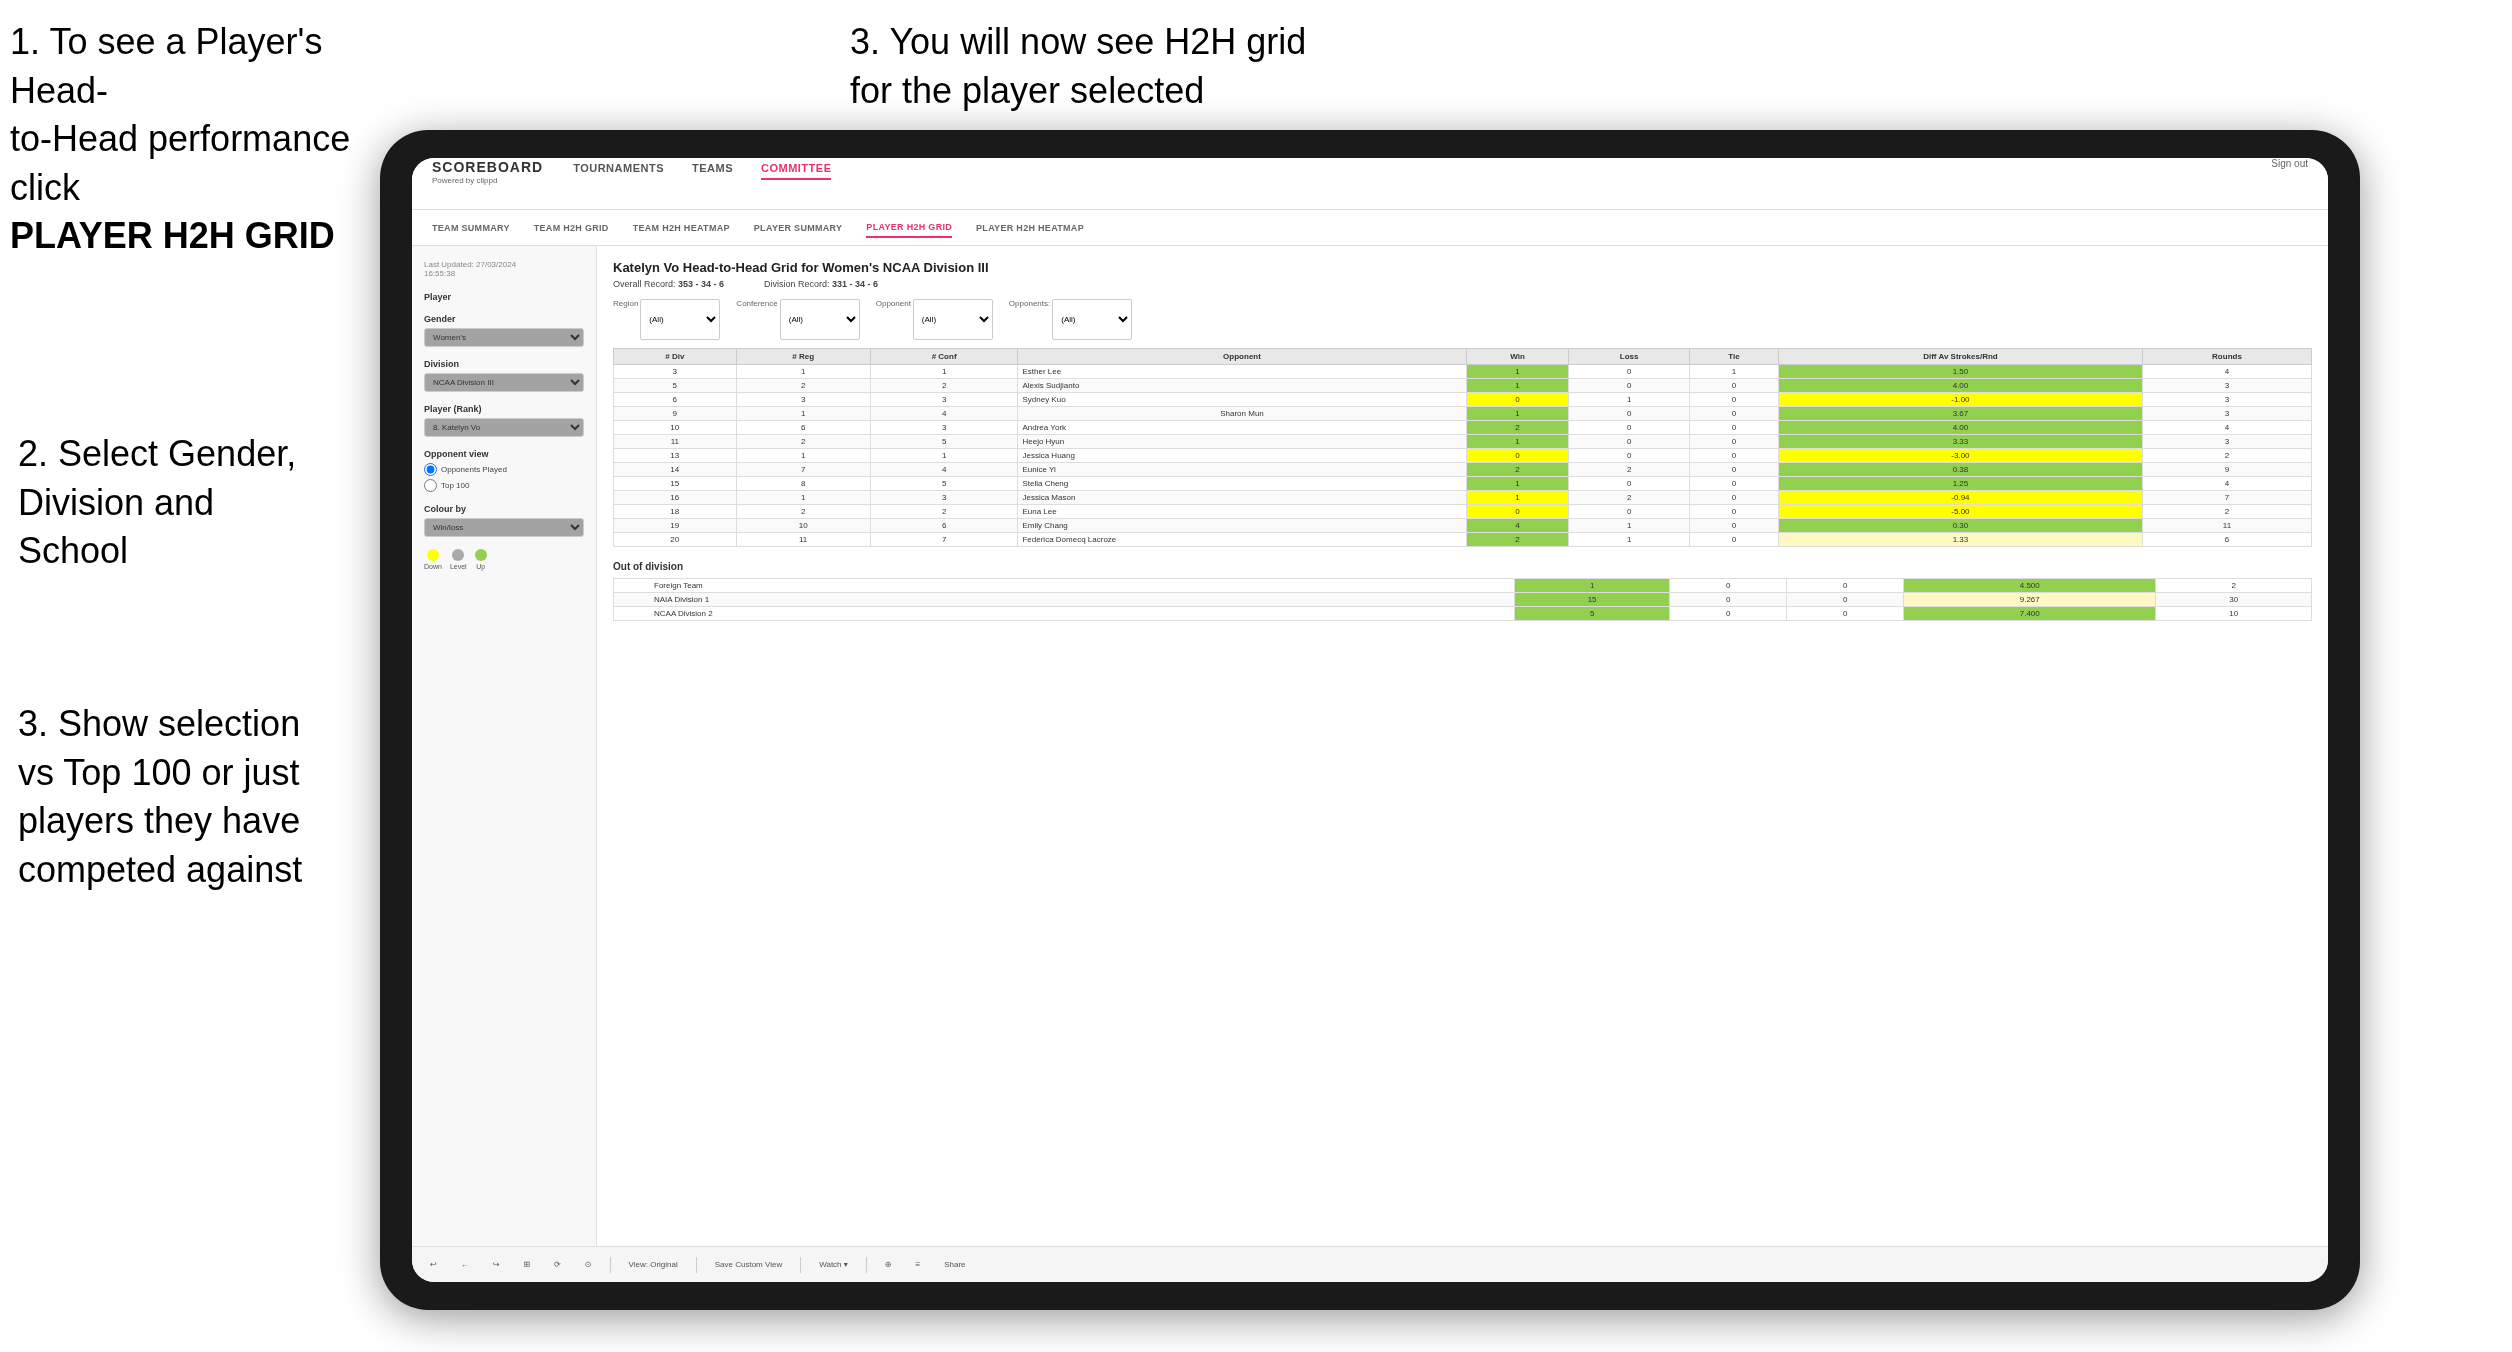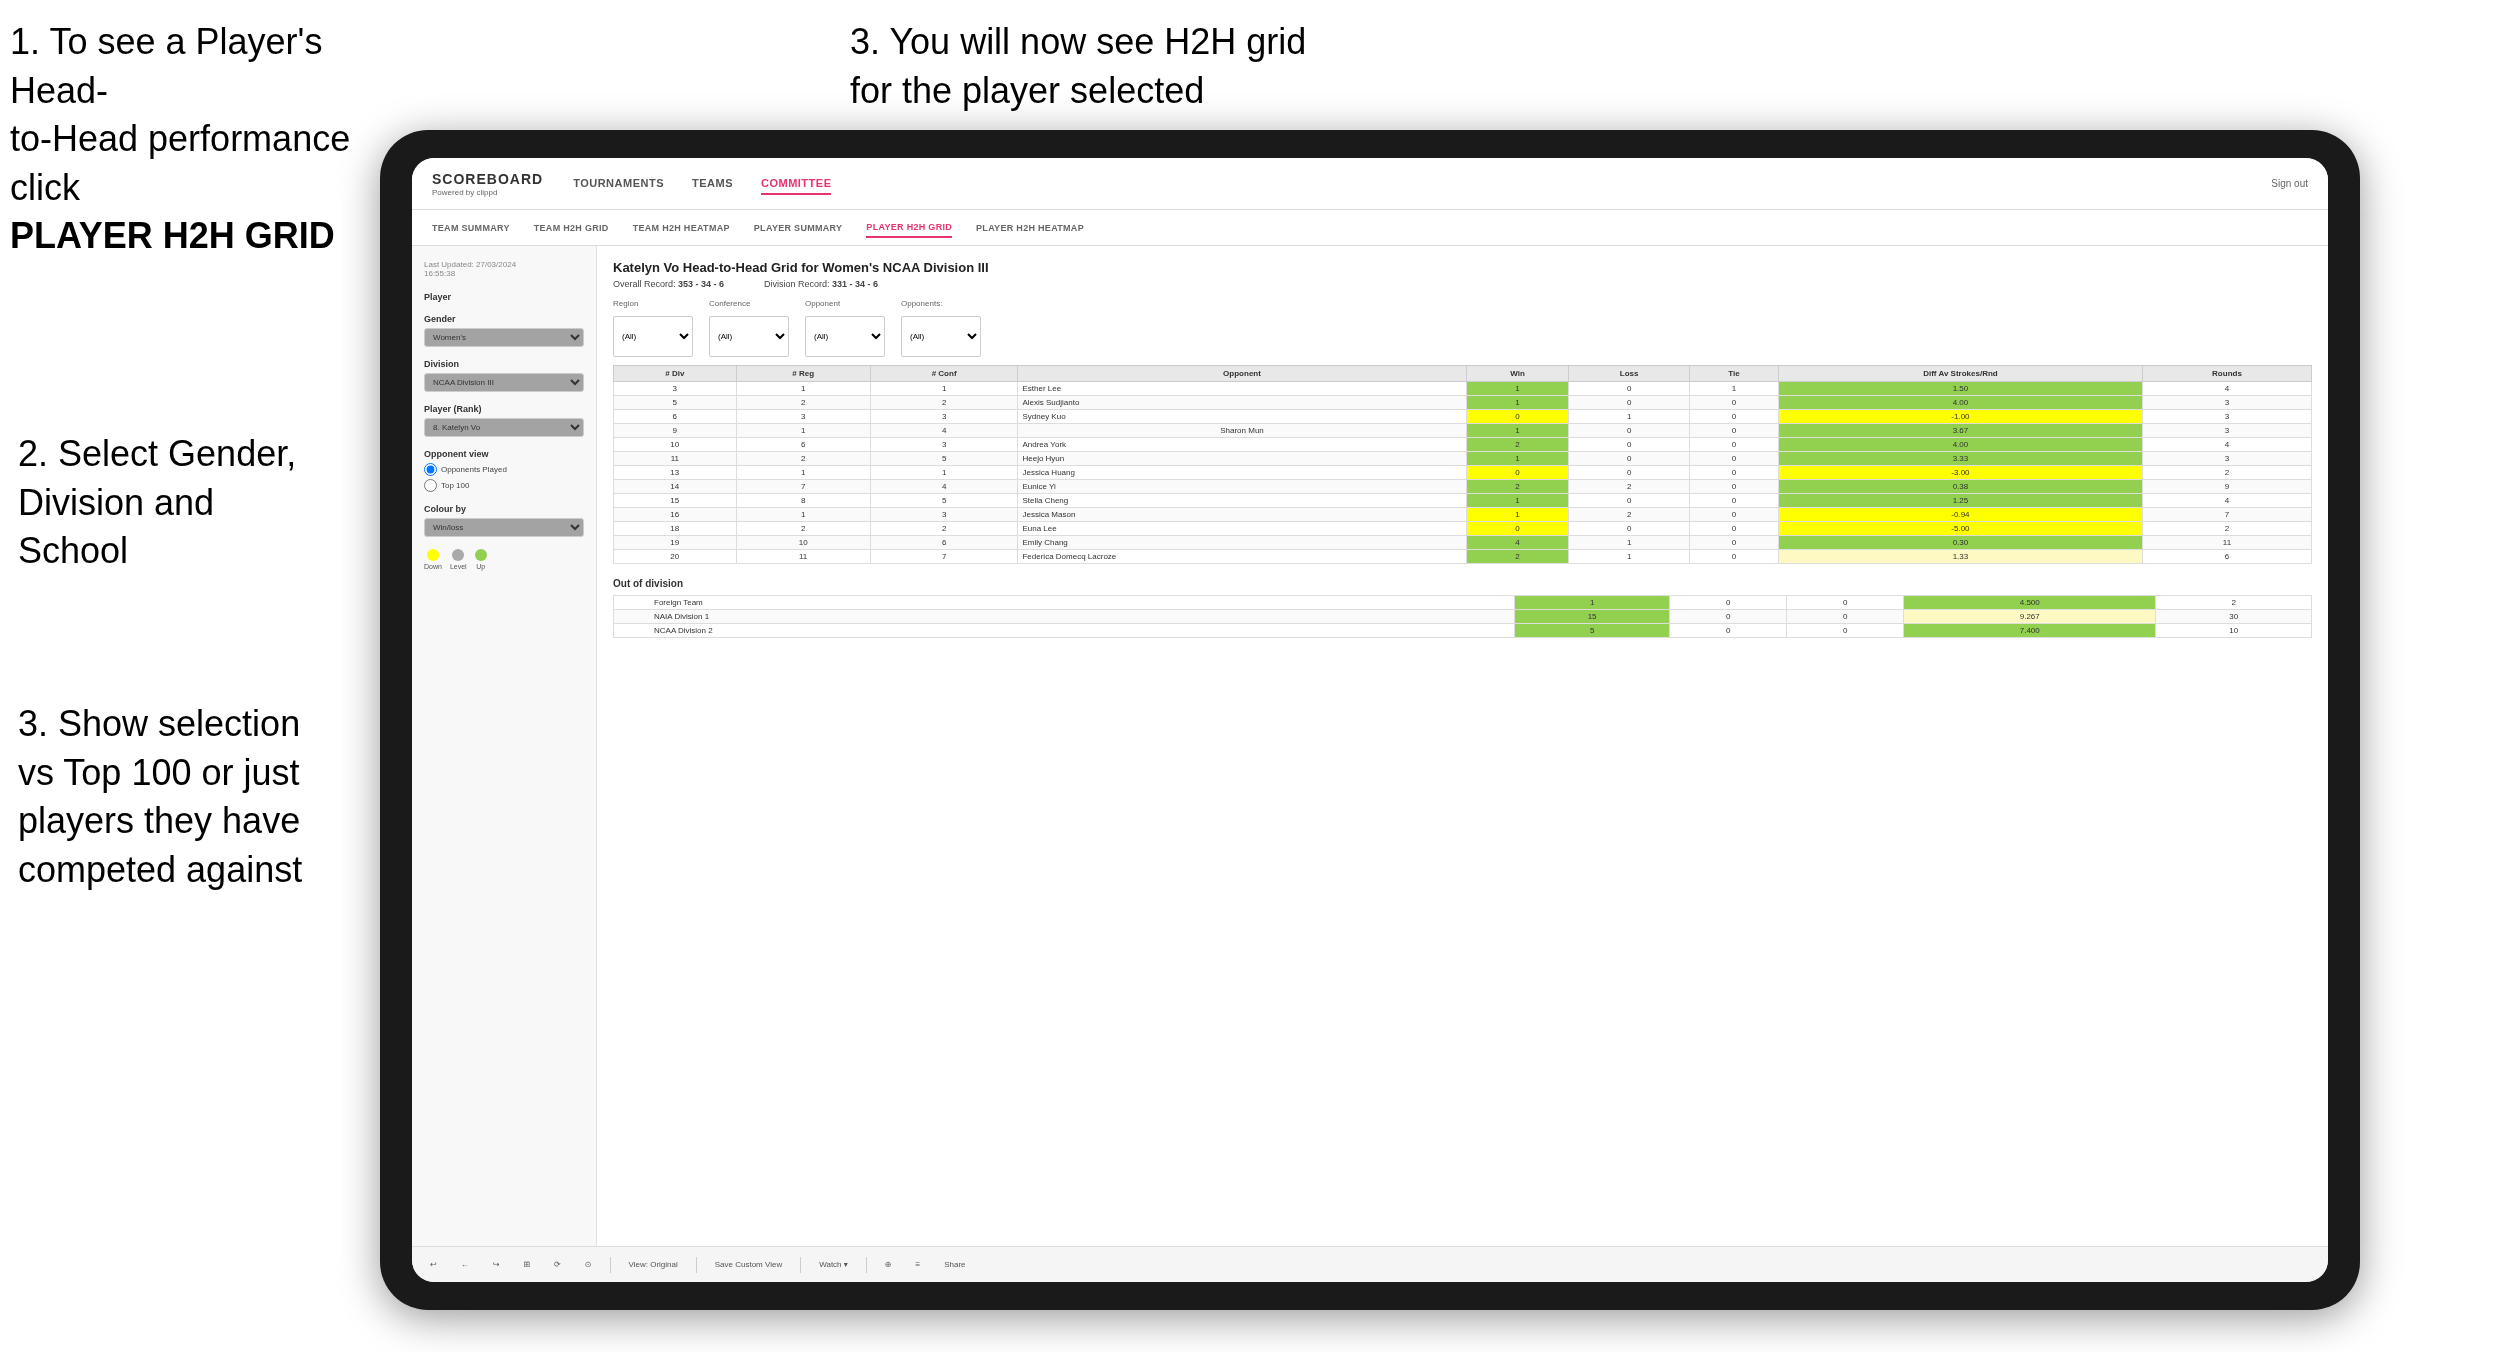--- a/index.html
+++ b/index.html
@@ -73,21 +73,21 @@
       overflow: hidden;
       display: flex;
       flex-direction: column;
     }
 
     
     .nav-bar {
       background: #fff;
       border-bottom: 1px solid #ddd;
       display: flex;
-      align-items: center;
+      align-items: flex-start;
       padding: 0 20px;
       height: 52px;
       flex-shrink: 0;
     }
 
     .logo-area {
       display: flex;
       align-items: center;
       margin-right: 30px;
     }
@@ -263,22 +263,22 @@
     
     .filter-row {
       display: flex;
       gap: 16px;
       margin-bottom: 8px;
       align-items: flex-end;
     }
 
     .filter-group {
       display: flex;
-      flex-direction: column;
-      gap: 8px;
+      flex-direction: row;
+      gap: 2px;
     }
 
     .filter-label {
       font-size: 8px;
       color: #666;
     }
 
     .filter-select {
       font-size: 8px;
       padding: 14px 4px;

